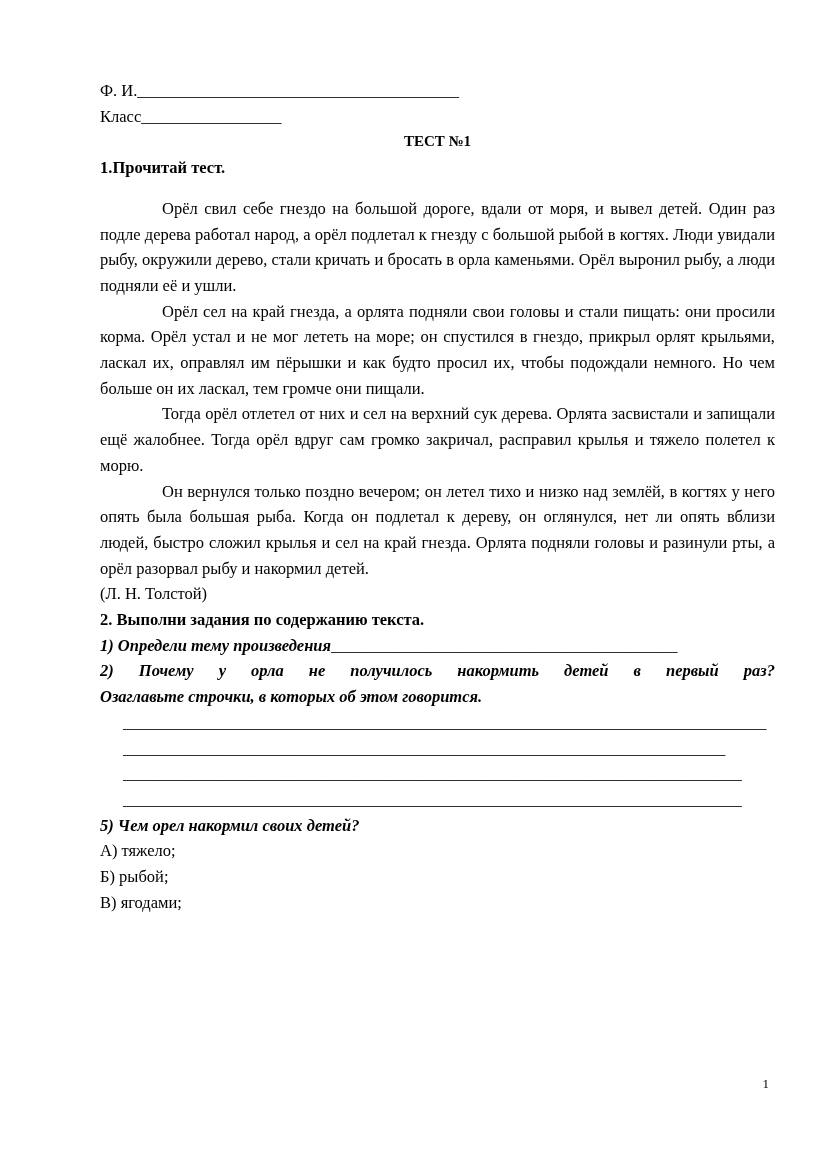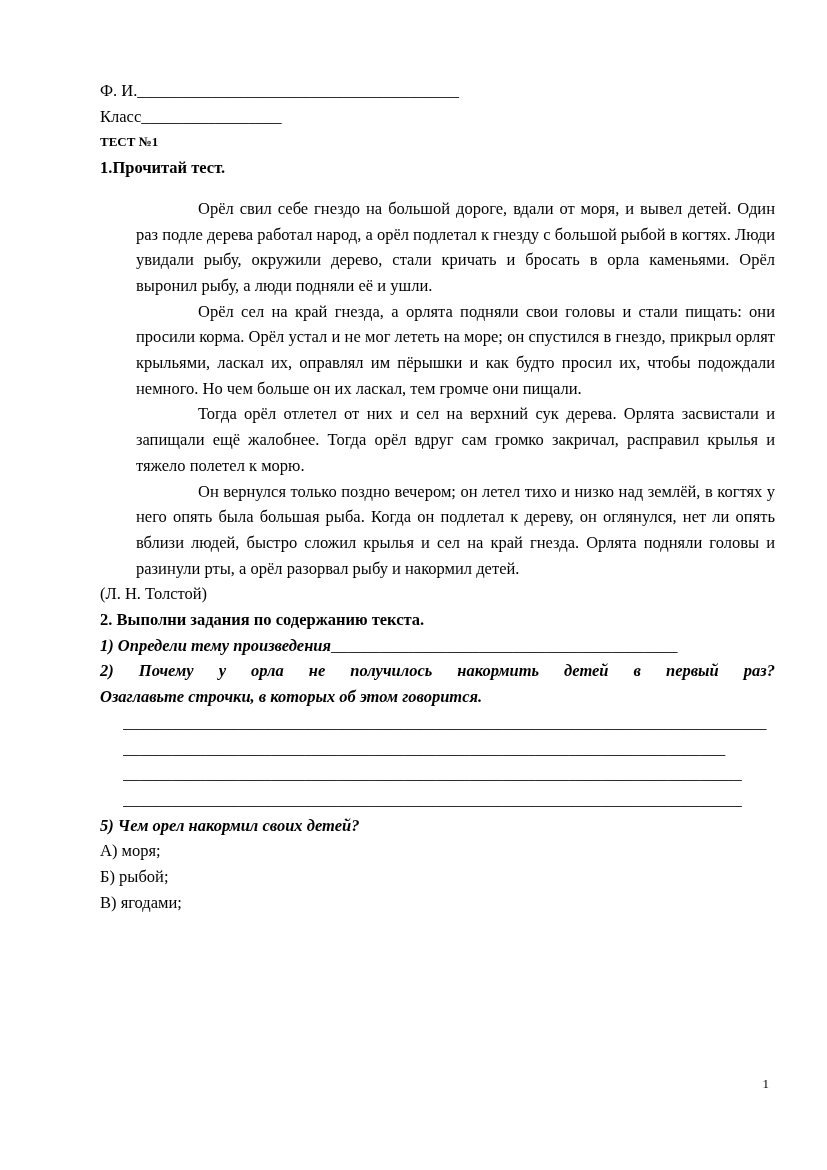--- a/index.html
+++ b/index.html
@@ -27,30 +27,30 @@
   }
   .blank {
     font-weight: normal;
     font-style: normal;
     letter-spacing: 0;
     margin-top: 20px;
   }
 
   .title {
     margin: 18px 0 0 0;
-    font-size: 13px;
+    font-size: 15px;
     font-weight: 700;
-    text-align: left;
+    text-align: center;
     line-height: 25.7px;
   }
   .h-bold {
     font-weight: 700;
   }
 
-  .story { margin-top: 15px; margin-left: 36px; }
+  .story { margin-top: 15px; }
   .story p {
     text-align: justify;
     text-indent: 62px;
   }
 
   .attribution {
     text-align: left;
   }
 
   .question {
@@ -114,20 +114,20 @@
   <div class="answer-lines">
     <p>______________________________________________________________________________</p>
     <p>_________________________________________________________________________</p>
     <p>___________________________________________________________________________</p>
     <p>___________________________________________________________________________</p>
   </div>
 
   <p class="question q5">5) Чем орел накормил своих детей?</p>
 
   <div class="options">
-    <p>А) моря;</p>
+    <p>А) тяжело;</p>
     <p>Б) рыбой;</p>
     <p>В) ягодами;</p>
   </div>
 
   <div class="page-number">1</div>
 
 </div>
 
 </body></html>

